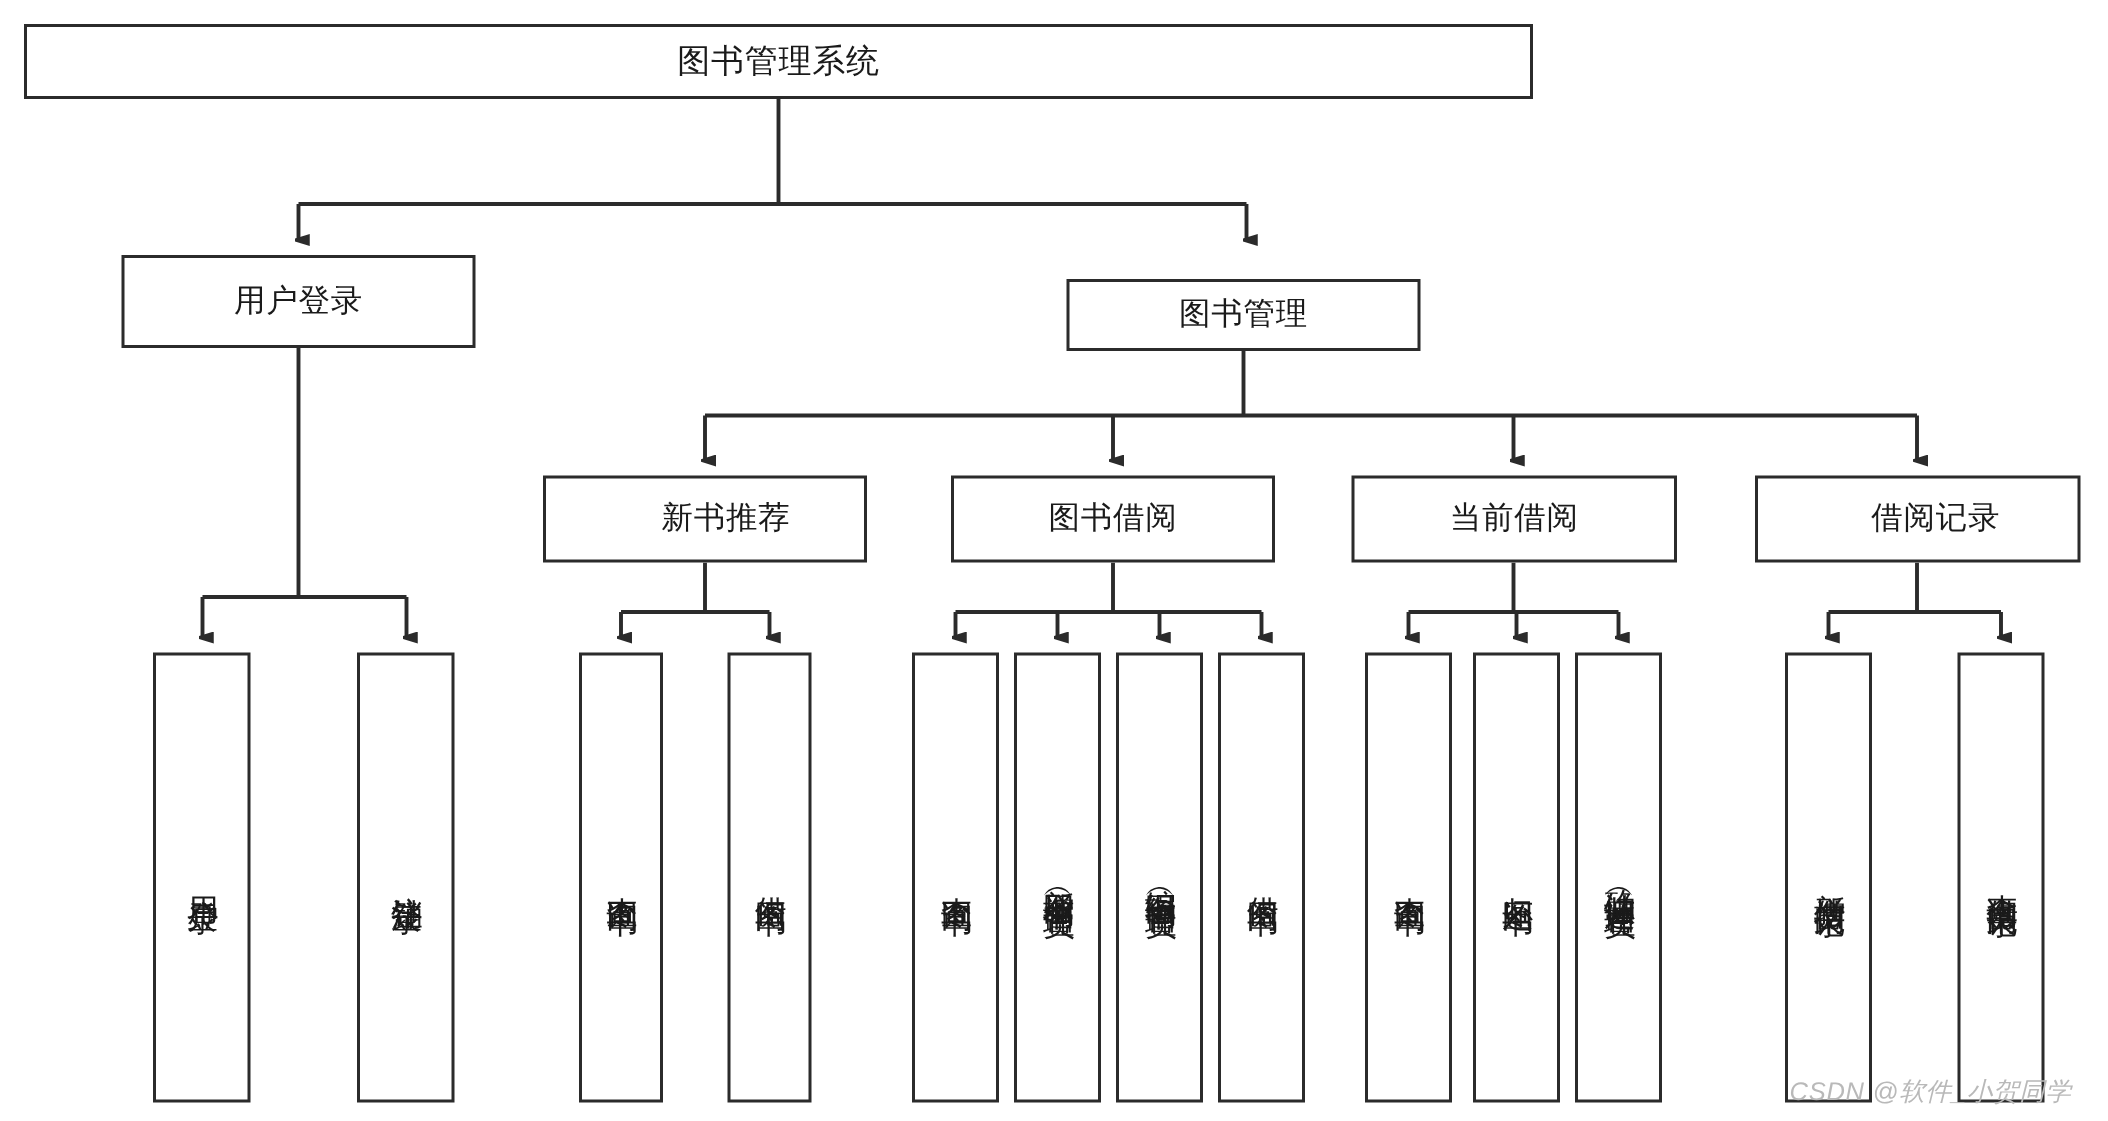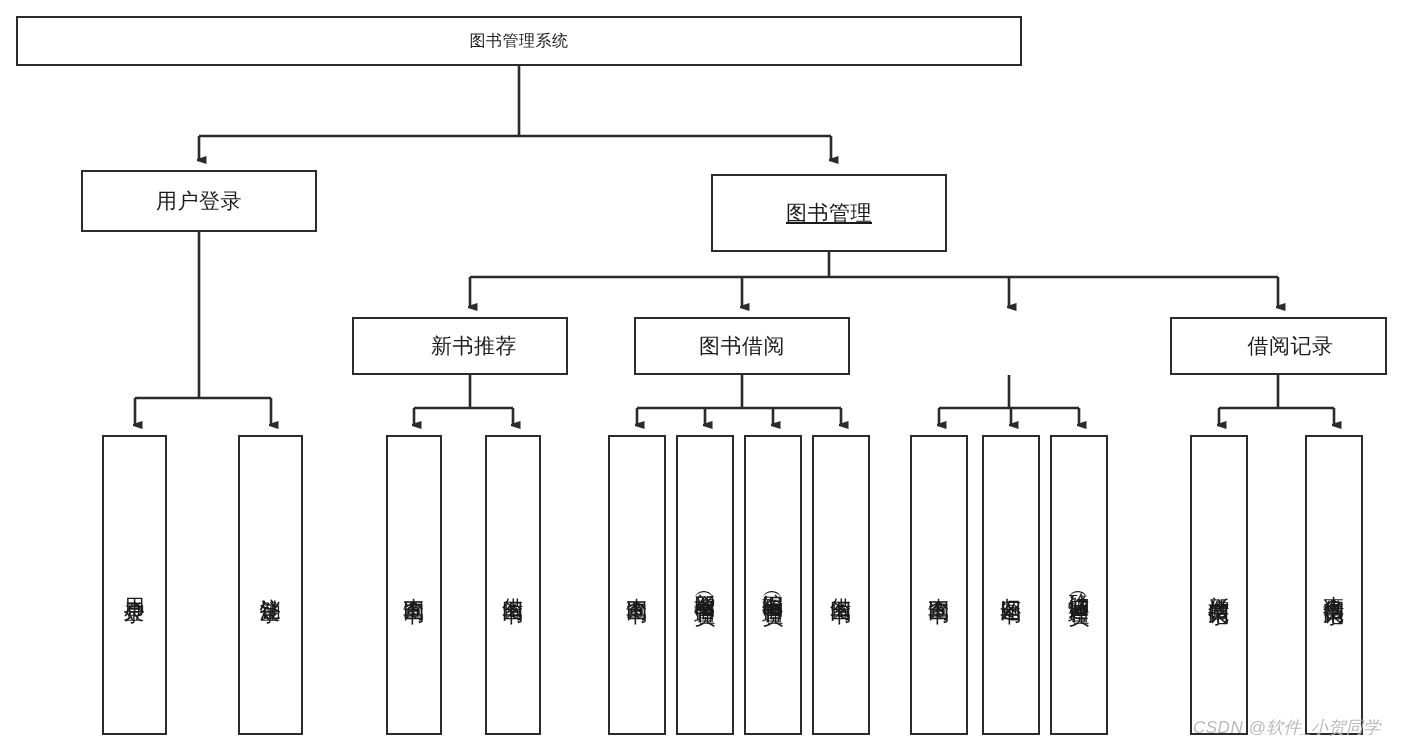--- a/index.html
+++ b/index.html
@@ -41,21 +41,21 @@
     white-space: nowrap;
   }
   .node-label-v {
     font-size: 21px;
     line-height: 1.32;
     writing-mode: vertical-rl;
     text-orientation: upright;
     letter-spacing: 2px;
     white-space: nowrap;
   }
-  .node-root .node-label-h { font-size: 16px; text-align: center; }
+  .node-root .node-label-h { font-size: 22px; text-align: center; }
   .watermark {
     position: absolute;
     font-size: 17px;
     color: #b9b9b9;
     white-space: nowrap;
     letter-spacing: 0.5px;
     font-style: italic;
   }
 </style>
 </head>
@@ -117,29 +117,32 @@
     </g>
   </svg>
 
   <div class="node-box node-root" style="left: 16px; top: 16px; width: 1006px; height: 50px; border-color: rgb(43, 43, 43); color: rgb(26, 26, 26);">
     <span class="node-label-h">图书管理系统</span>
   </div>
 
   <div class="node-box" style="left: 81px; top: 170px; width: 236px; height: 62px; border-color: rgb(43, 43, 43); color: rgb(26, 26, 26);">
     <span class="node-label-h">用户登录</span>
   </div>
-  <div class="node-box" style="left: 711px; top: 174px; width: 236px; height: 78px; border-color: rgb(43, 43, 43); color: rgb(26, 26, 26); text-decoration: underline;">
+  <div class="node-box" style="left: 711px; top: 186px; width: 236px; height: 48px; border-color: rgb(43, 43, 43); color: rgb(26, 26, 26);">
     <span class="node-label-h">图书管理</span>
   </div>
 
-  <div class="node-box" style="left: 352px; top: 317px; width: 216px; height: 58px; border-color: rgb(43, 43, 43); color: rgb(26, 26, 26); padding-left: 28px;">
+  <div class="node-box" style="left: 362px; top: 317px; width: 216px; height: 58px; border-color: rgb(43, 43, 43); color: rgb(26, 26, 26); padding-left: 28px;">
     <span class="node-label-h">新书推荐</span>
   </div>
   <div class="node-box" style="left: 634px; top: 317px; width: 216px; height: 58px; border-color: rgb(43, 43, 43); color: rgb(26, 26, 26);">
     <span class="node-label-h">图书借阅</span>
+  </div>
+  <div class="node-box" style="left: 901px; top: 317px; width: 217px; height: 58px; border-color: rgb(43, 43, 43); color: rgb(26, 26, 26);">
+    <span class="node-label-h">当前借阅</span>
   </div>
   <div class="node-box" style="left: 1170px; top: 317px; width: 217px; height: 58px; border-color: rgb(43, 43, 43); color: rgb(26, 26, 26); padding-left: 24px;">
     <span class="node-label-h">借阅记录</span>
   </div>
 
   <div class="node-box" style="left: 102px; top: 435px; width: 65px; height: 300px; border-color: rgb(43, 43, 43); color: rgb(26, 26, 26);">
     <span class="node-label-v">用户登录</span>
   </div>
   <div class="node-box" style="left: 238px; top: 435px; width: 65px; height: 300px; border-color: rgb(43, 43, 43); color: rgb(26, 26, 26);">
     <span class="node-label-v">注销登录</span>

